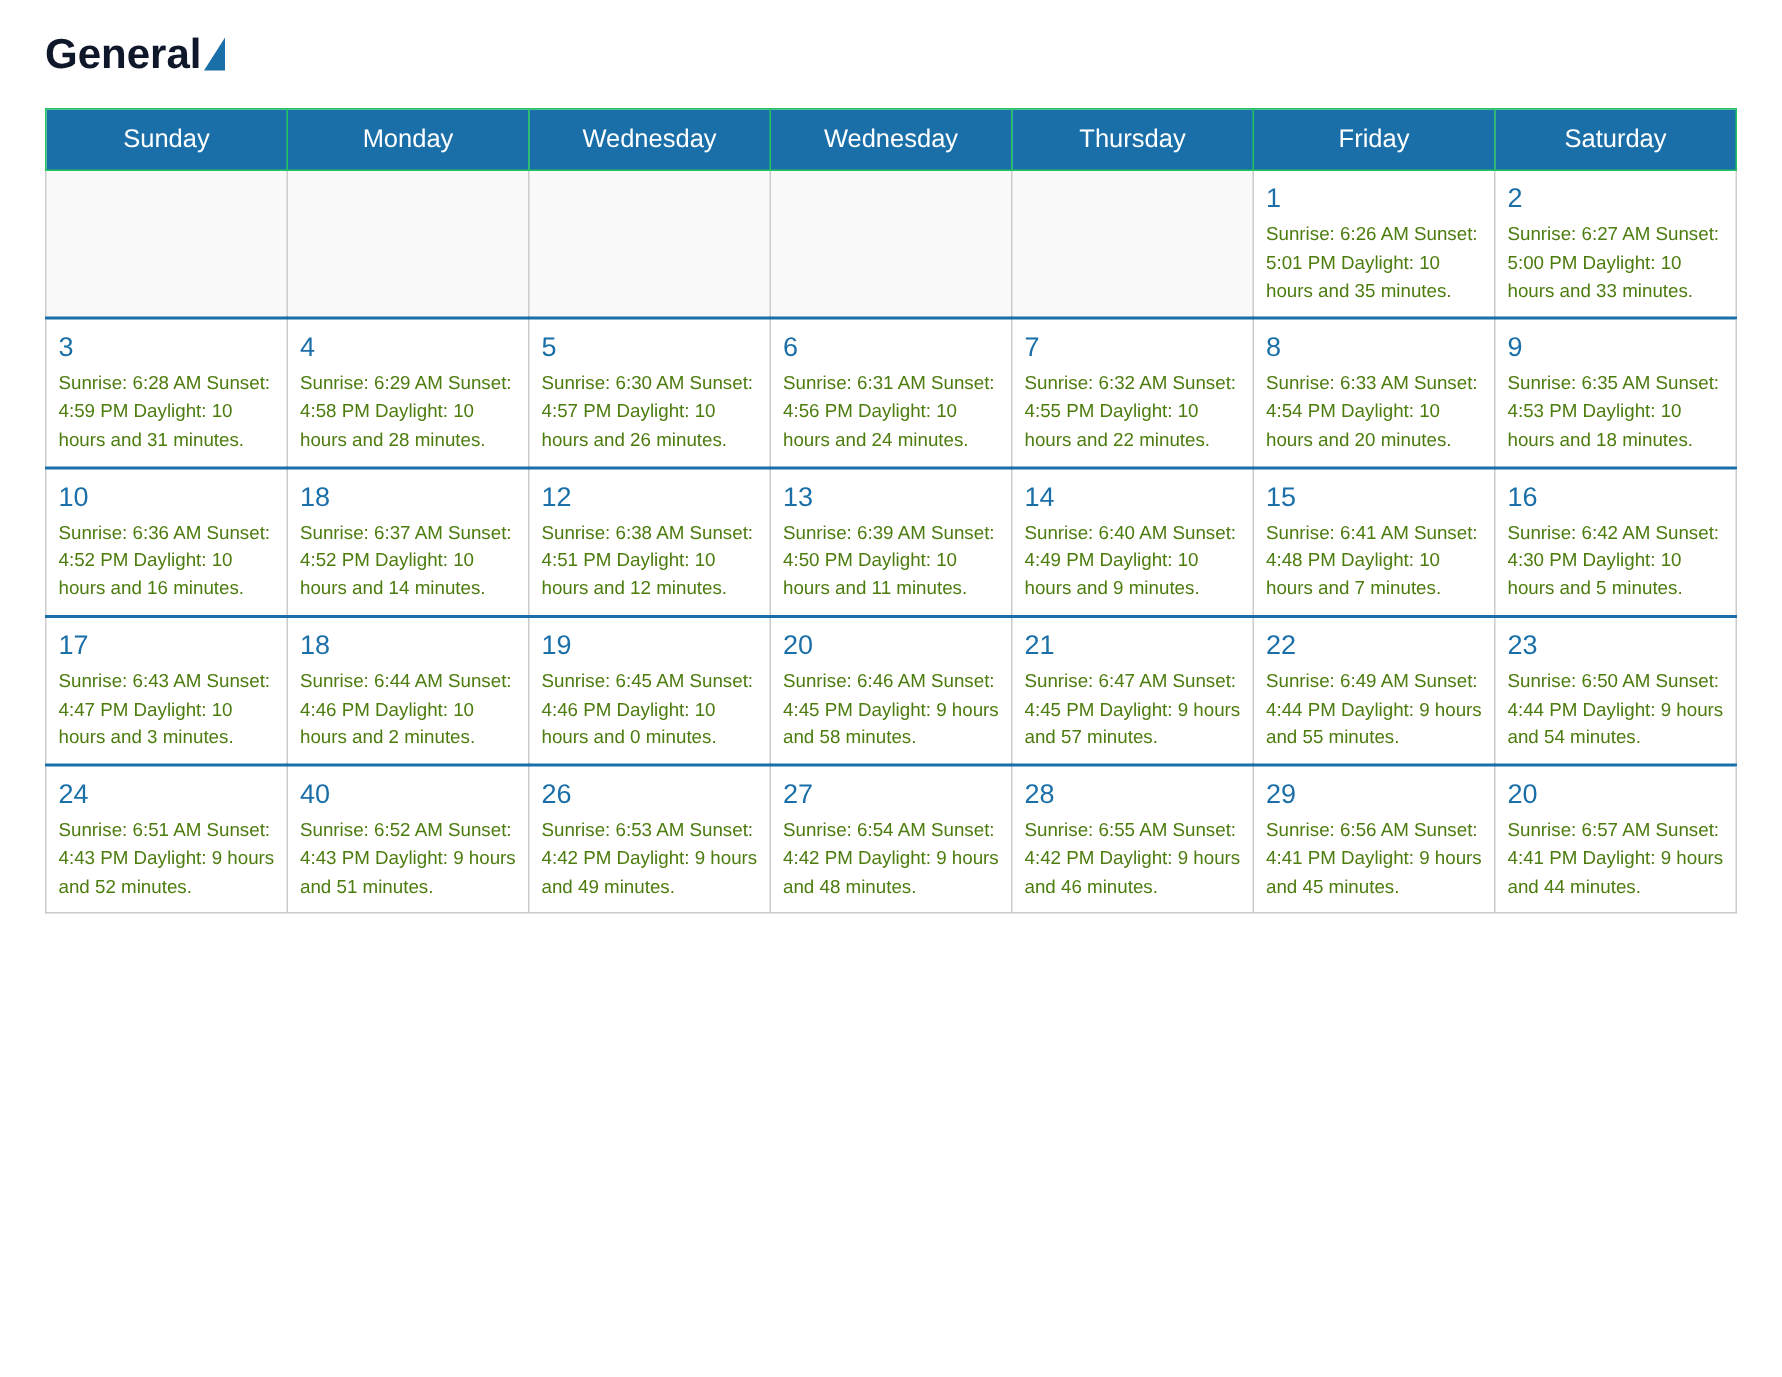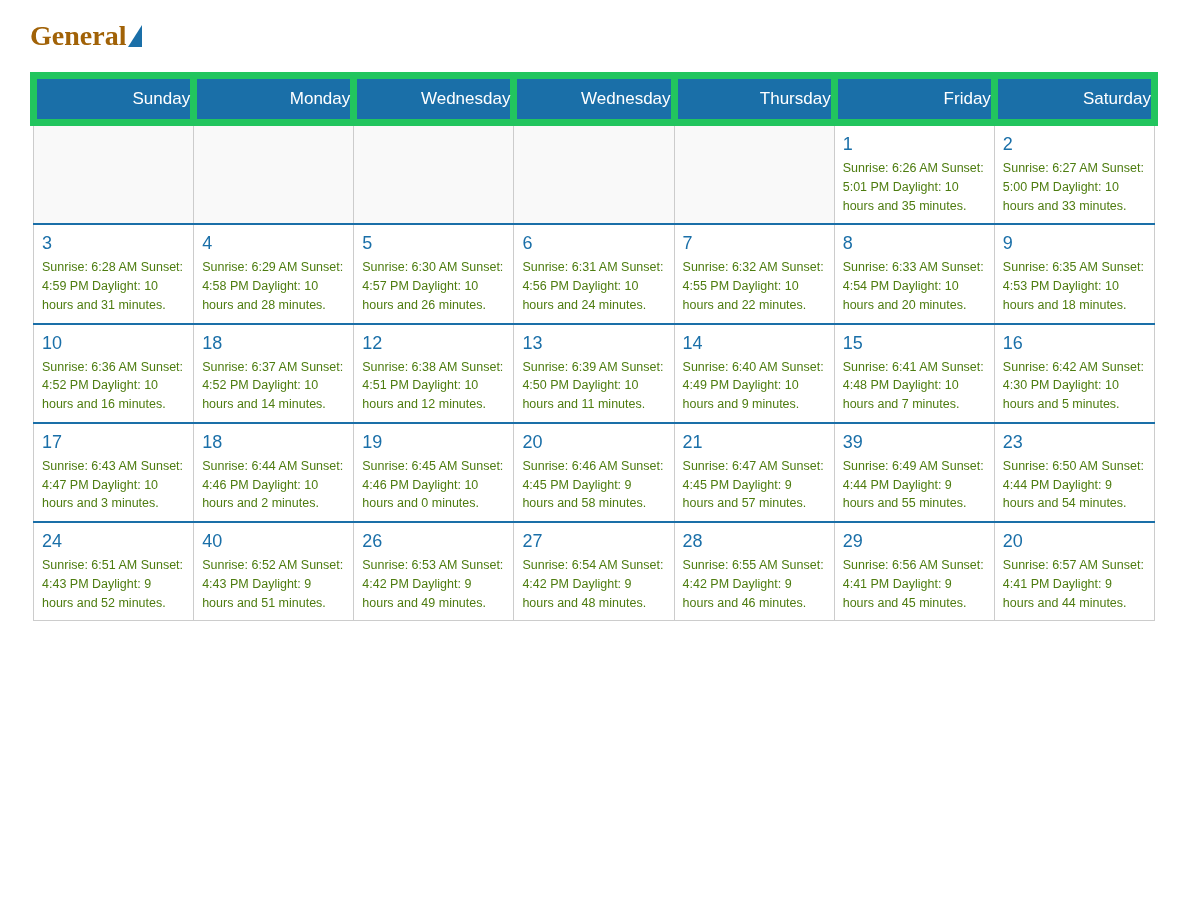--- a/index.html
+++ b/index.html
@@ -21,21 +21,21 @@
       flex-direction: column;
       align-items: flex-start;
     }
     .logo-text {
       display: flex;
       align-items: center;
       font-size: 28px;
       font-weight: bold;
       color: #333;
     }
-    .logo-general { color: #a16207; font-family: Liberation Serif, serif; }
+    .logo-general { color: #0f172a; }
     .logo-triangle {
       width: 0;
       height: 0;
       border-left: 14px solid transparent;
       border-right: 0px solid transparent;
       border-bottom: 22px solid #1a6fa8;
       margin: 0 2px;
       display: inline-block;
     }
     .logo-blue {
@@ -58,24 +58,24 @@
     }
     .calendar {
       width: 100%;
       border-collapse: collapse;
       border: 1px solid #ccc;
     }
     .calendar th {
       background-color: #1a6fa8;
       color: #fff;
       padding: 10px 0;
-      text-align: right;
+      text-align: center;
       font-size: 17px;
       font-weight: normal;
-      border: 7px solid #22c55e;
+      border: 1px solid #22c55e;
     }
     .calendar td {
       vertical-align: top;
       padding: 8px;
       border: 1px solid #ccc;
       width: calc(100% / 7);
       min-height: 110px;
       font-size: 13px;
       color: #333;
     }
@@ -260,21 +260,21 @@
 Sunset: 4:45 PM
 Daylight: 9 hours and 58 minutes.</div>
         </td>
         <td>
           <span class="day-number">21</span>
           <div class="day-info">Sunrise: 6:47 AM
 Sunset: 4:45 PM
 Daylight: 9 hours and 57 minutes.</div>
         </td>
         <td>
-          <span class="day-number">39</span>
+          <span class="day-number">22</span>
           <div class="day-info">Sunrise: 6:49 AM
 Sunset: 4:44 PM
 Daylight: 9 hours and 55 minutes.</div>
         </td>
         <td>
           <span class="day-number">23</span>
           <div class="day-info">Sunrise: 6:50 AM
 Sunset: 4:44 PM
 Daylight: 9 hours and 54 minutes.</div>
         </td>

